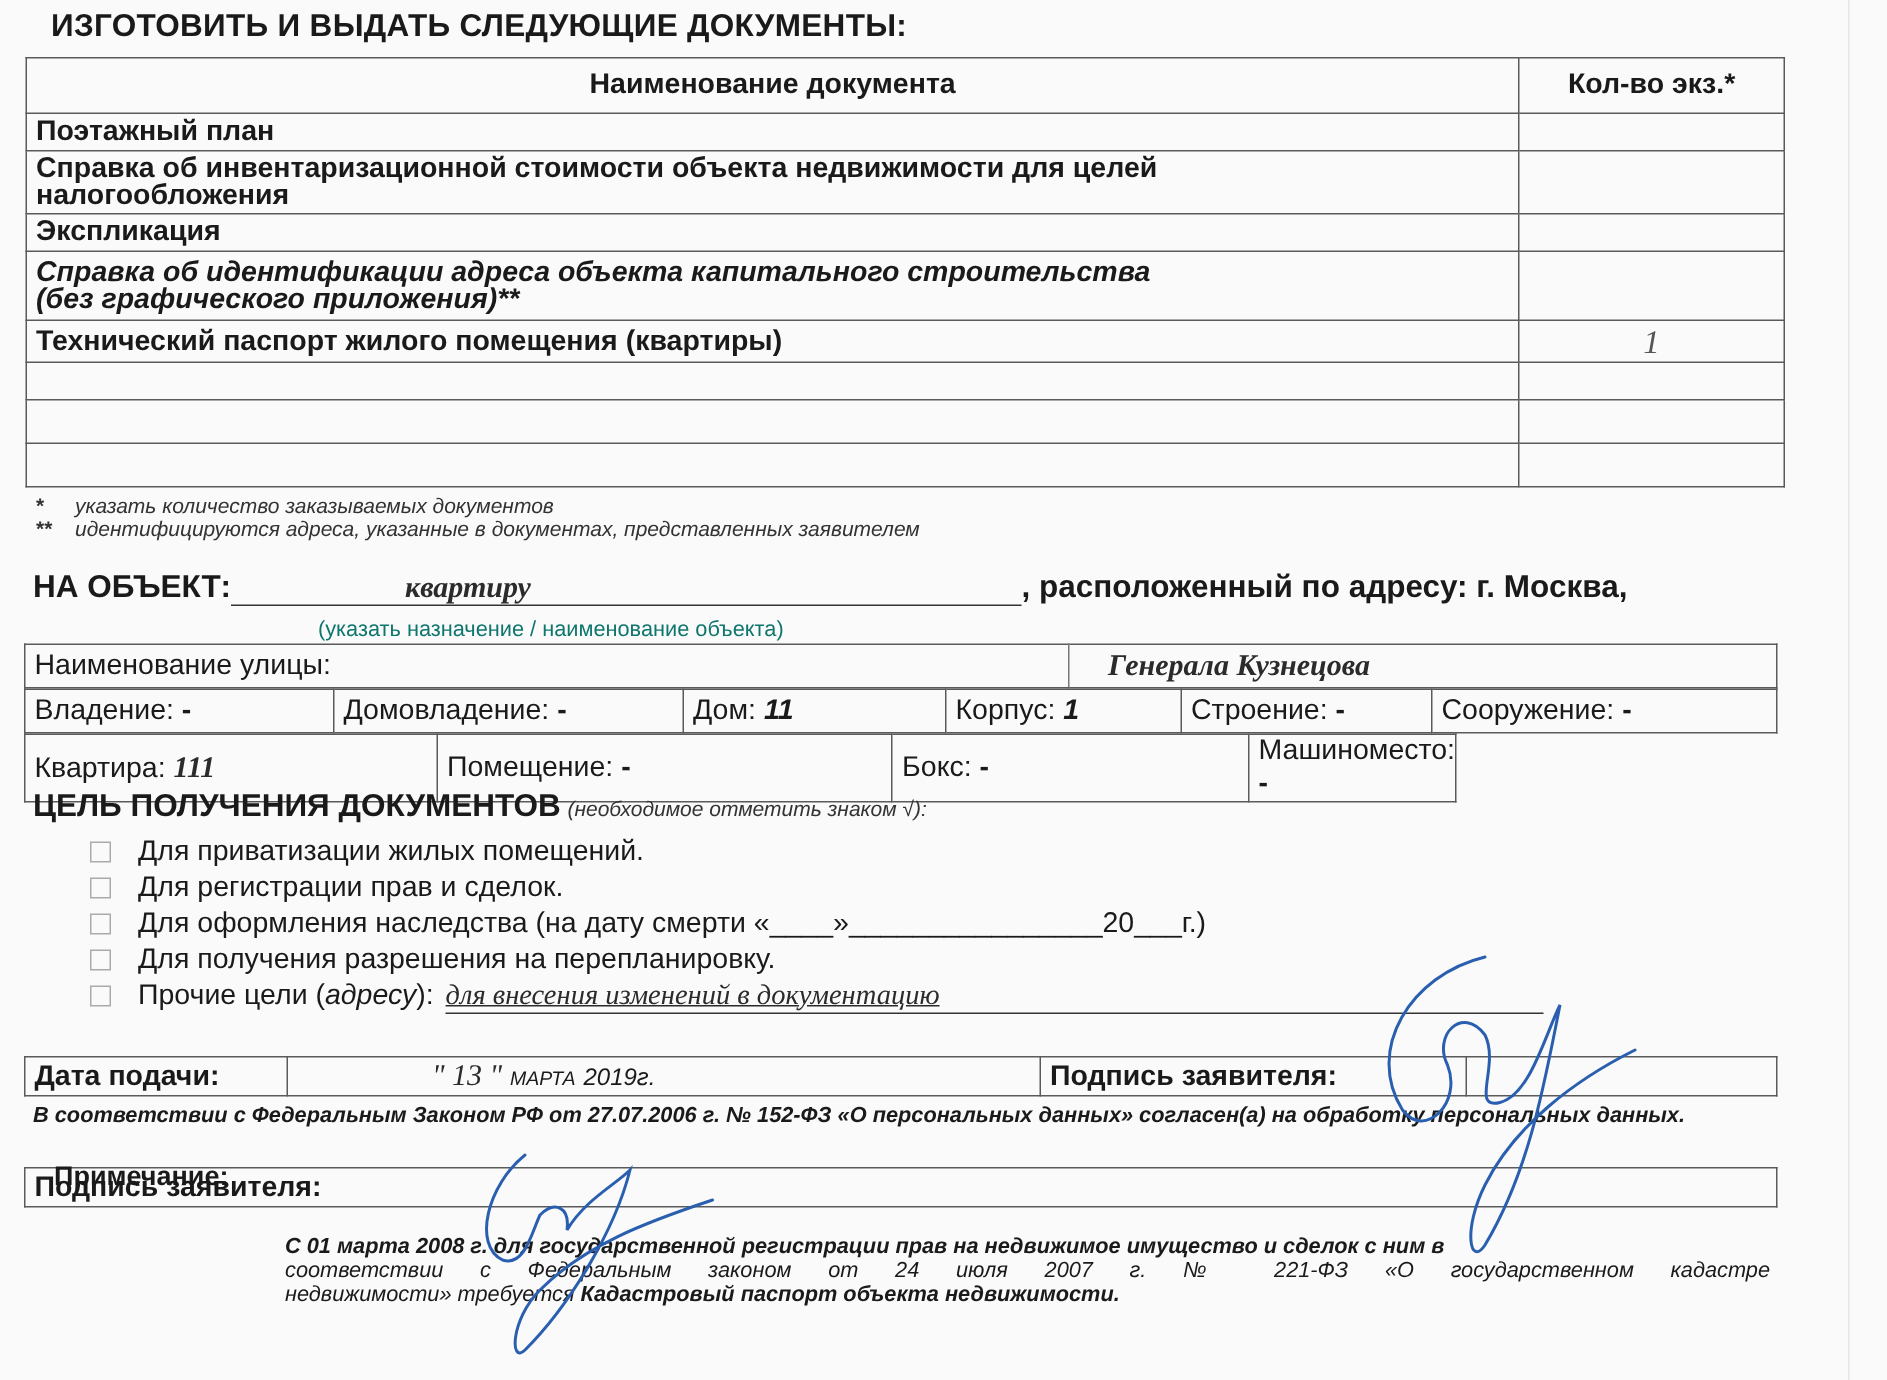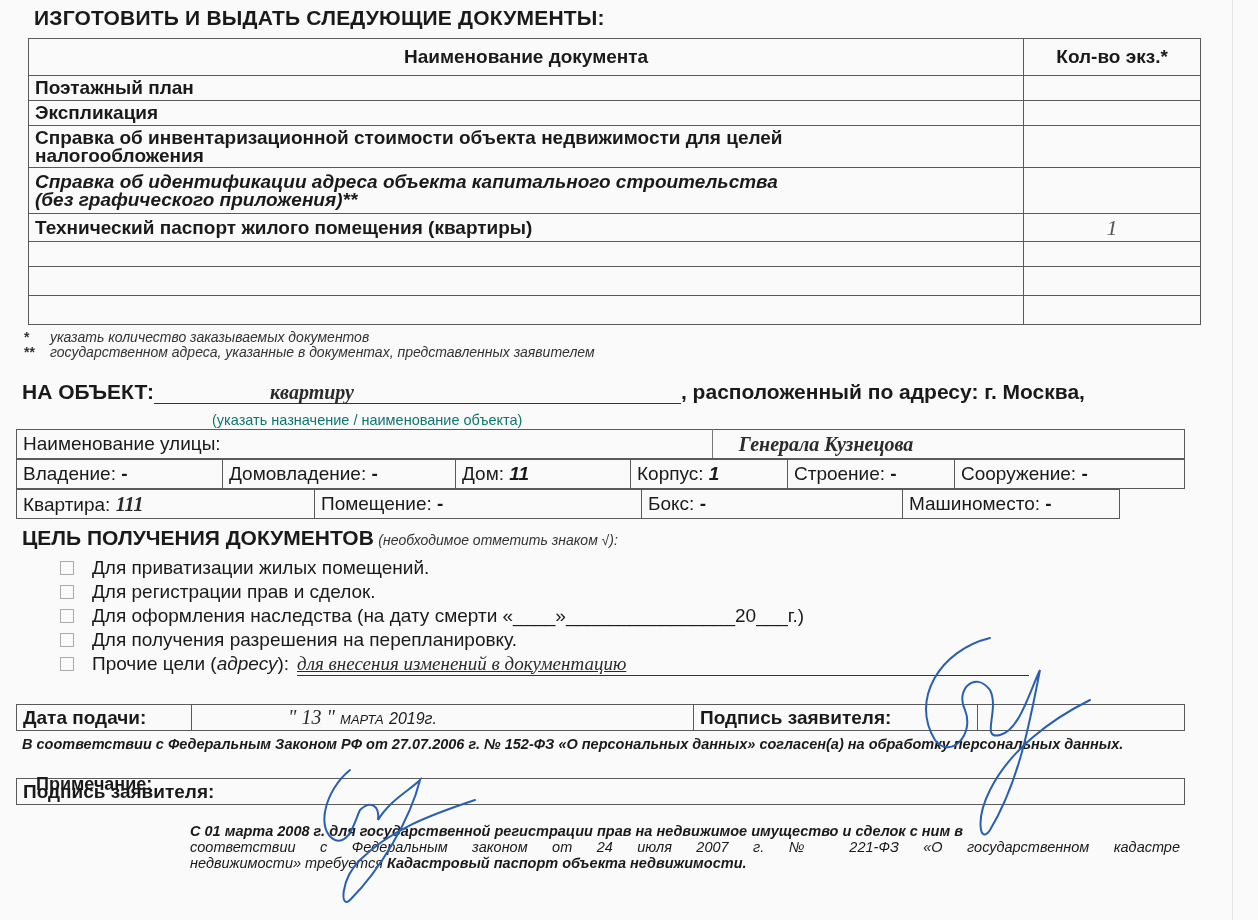--- a/index.html
+++ b/index.html
@@ -31,45 +31,45 @@
   .note { font-size: 14.5px; font-style: italic; font-weight: bold; line-height: 16px; text-align: justify; }
   .note .light { font-weight: normal; }
 </style>
 </head>
 <body>
 
 <div class="page-edge"></div>
 
 <div class="abs h1" style="left:22px; top:6px;margin-left:12px;">ИЗГОТОВИТЬ И ВЫДАТЬ СЛЕДУЮЩИЕ ДОКУМЕНТЫ:</div>
 
-<table class="grid docs" style="left:28px; top:38px; width:1173px;">
+<table class="grid docs" style="left:17px; top:38px; width:1173px;">
   <colgroup>
       <col style="width:996px">
       <col style="width:177px">
     </colgroup>
   <tbody>
       <tr style="height:37px;">
     <td style="text-align:center; padding:0;">Наименование документа</td>
     <td style="text-align:center; padding:0;">Кол-во экз.*</td>
   </tr>
   <tr style="height:25px;">
     <td>Поэтажный план</td>
-    <td class="qty"></td>
-  </tr>
-  <tr style="height:25px;">
-    <td>Экспликация</td>
     <td class="qty"></td>
   </tr>
   <tr style="height:42px;">
     <td>
       <div>Справка об инвентаризационной стоимости объекта недвижимости для целей</div>
       <div>налогообложения</div>
     </td>
     <td class="qty"></td>
   </tr>
+  <tr style="height:25px;">
+    <td>Экспликация</td>
+    <td class="qty"></td>
+  </tr>
   <tr style="height:46px;margin-left:47px;">
     <td class="it">
       <div>Справка об идентификации адреса объекта капитального строительства</div>
       <div>(без графического приложения)**</div>
     </td>
     <td class="qty"></td>
   </tr>
   <tr style="height:28px;">
     <td>Технический паспорт жилого помещения (квартиры)</td>
     <td class="qty">1</td>
@@ -84,21 +84,21 @@
   </tr>
   <tr style="height:29px;">
     <td></td>
     <td class="qty"></td>
   </tr>
 </tbody>
   </table>
 
 <div class="abs foot" style="left:24px; top:330px; line-height:15px;">
   <div><span style="display:inline-block;width:26px;font-style:normal;font-weight:bold;">*</span><span>указать количество заказываемых документов</span></div>
-  <div><span style="display:inline-block;width:26px;font-style:normal;font-weight:bold;">**</span><span>государственном адреса, указанные в документах, представленных заявителем</span></div>
+  <div><span style="display:inline-block;width:26px;font-style:normal;font-weight:bold;">**</span><span>идентифицируются адреса, указанные в документах, представленных заявителем</span></div>
 </div>
 
 <div class="abs" style="left:22px; top:380px; font-size:21px; font-weight:bold; white-space:nowrap;">
   <span>НА ОБЪЕКТ:</span><span class="underline" style="width:527px; height:22px; position:relative; vertical-align:bottom;"><span class="hand" style="position:absolute; left:116px; top:0; font-size:20px; font-weight:bold;">квартиру</span></span><span>, расположенный по адресу: г. Москва,</span>
 </div>
 <div class="abs" style="left:212px; top:412px; font-size:14.5px; color:#0f766e;">(указать назначение / наименование объекта)</div>
 
 <table class="grid addr" style="left:16px; top:429px; width:1169px;">
   <tbody>
       <tr style="height:29px;">
@@ -112,21 +112,21 @@
       <tr style="height:29px;">
     <td style="width:199px;"><span>Владение:</span> <b>-</b></td>
     <td style="width:226px;"><span>Домовладение:</span> <b>-</b></td>
     <td style="width:168px;"><span>Дом:</span> <b class="it">11</b></td>
     <td style="width:150px;"><span>Корпус:</span> <b class="it">1</b></td>
     <td style="width:160px;"><span>Строение:</span> <b>-</b></td>
     <td><span>Сооружение:</span> <b>-</b></td>
   </tr>
 </tbody>
   </table>
-<table class="grid addr" style="left:16px; top:489px; width:1104px;padding-left:32px;">
+<table class="grid addr" style="left:16px; top:489px; width:955px;padding-left:32px;">
   <tbody>
       <tr style="height:29px;">
     <td style="width:291px;"><span>Квартира:</span> <span class="hand" style="font-size:20px;">111</span></td>
     <td style="width:320px;"><span>Помещение:</span> <b>-</b></td>
     <td style="width:254px;"><span>Бокс:</span> <b>-</b></td>
     <td><span>Машиноместо:</span> <b>-</b></td>
   </tr>
 </tbody>
   </table>
 

